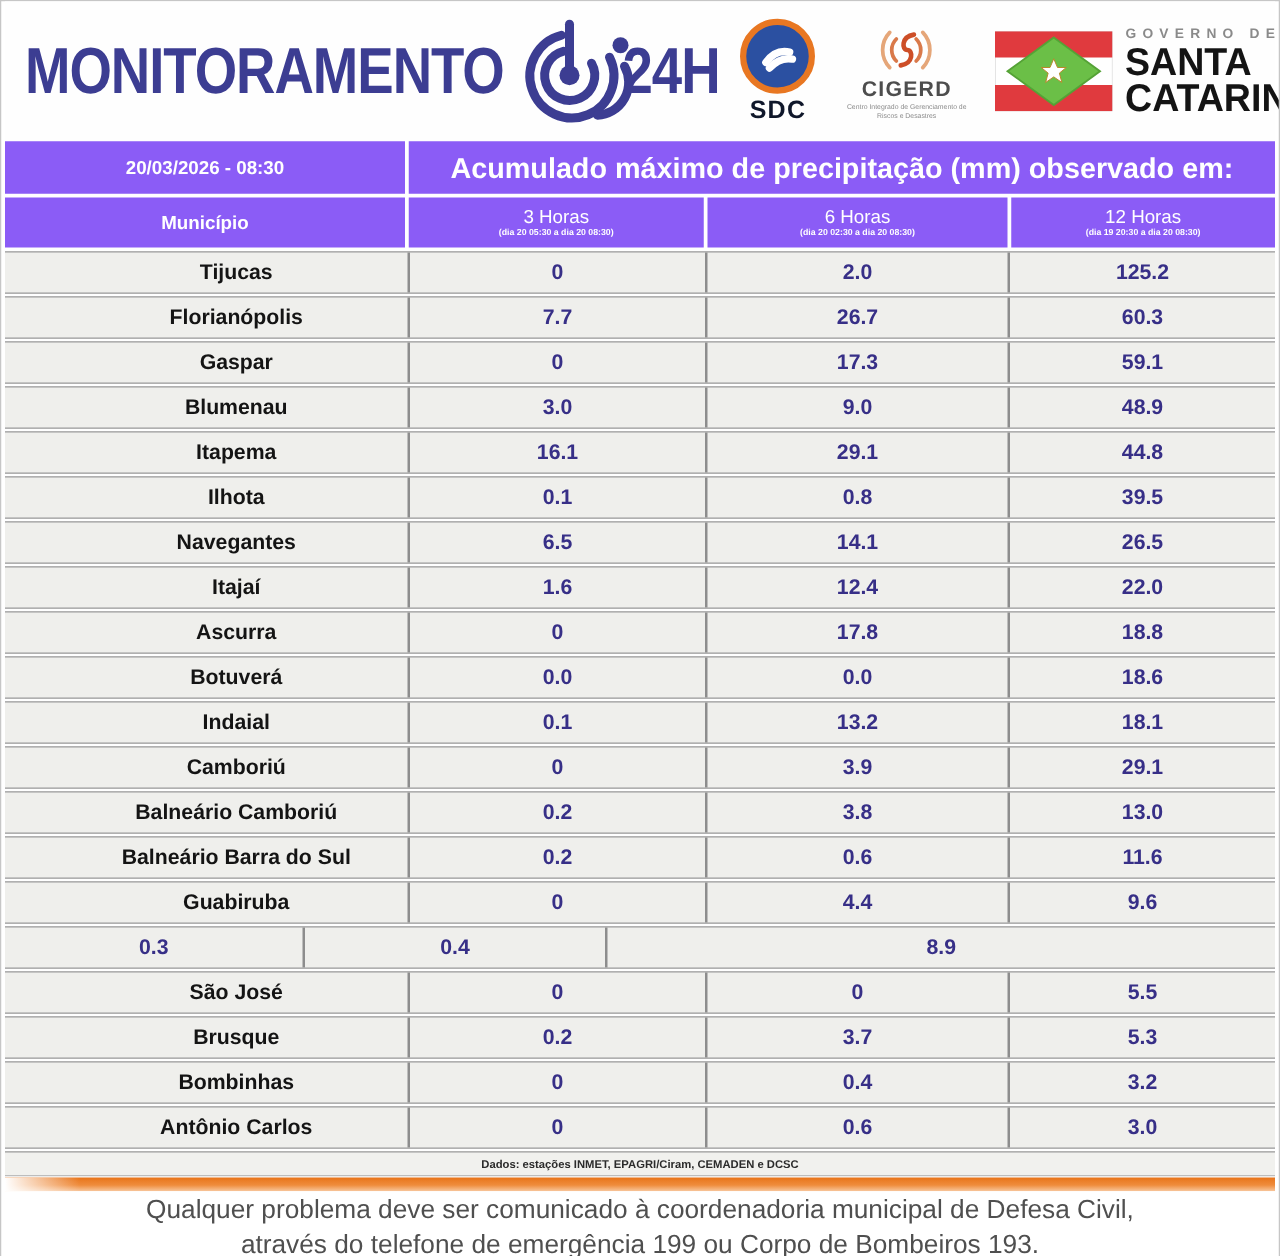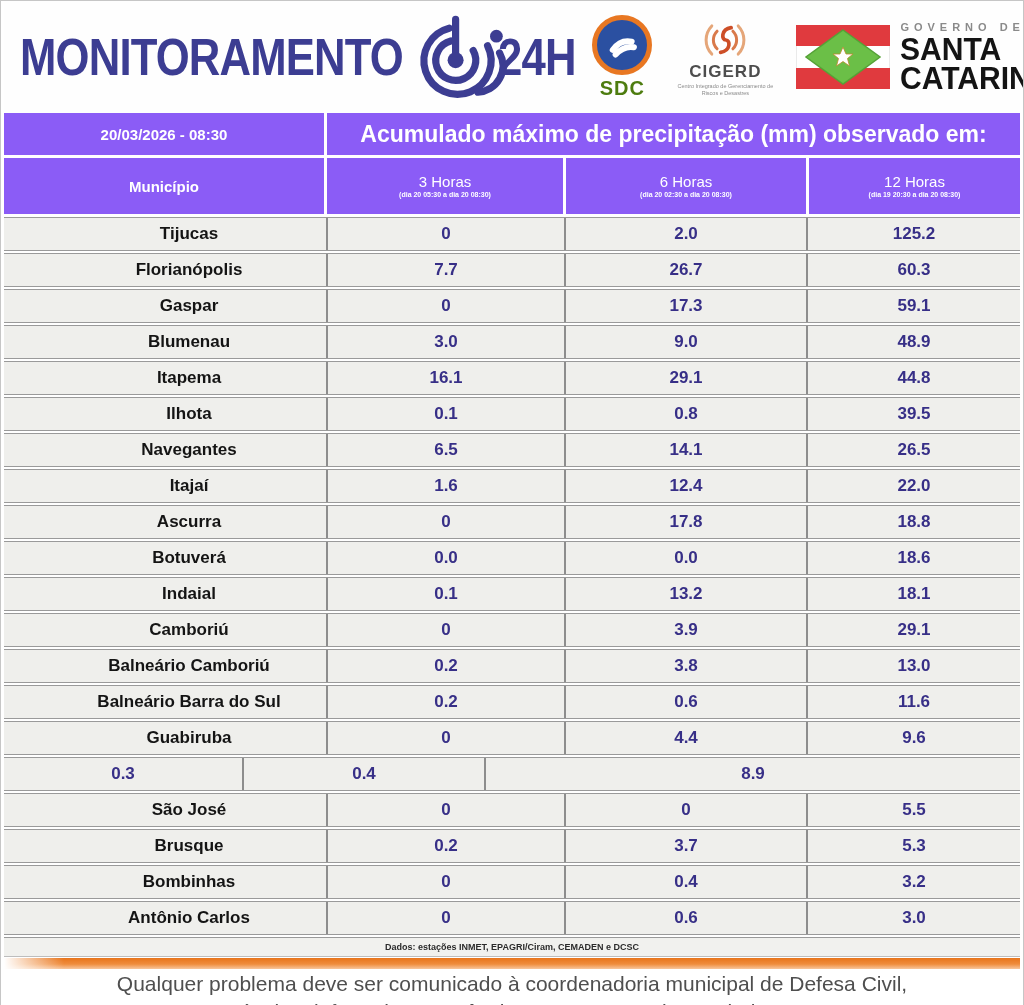--- a/index.html
+++ b/index.html
@@ -15,39 +15,39 @@
   .brand-text{font-weight:700;color:#3c3d92;font-size:52px;letter-spacing:-1px;
     transform:scaleX(.84);transform-origin:left center;display:inline-block;white-space:nowrap;}
   .brand-text.h24{transform:scaleX(.84);transform-origin:left center;margin-left:-12px;}
   .radar{width:96px;height:92px;margin-left:-62px;flex:0 0 auto;}
   .partners{display:flex;align-items:center;gap:16px;}
   
   .sdc{display:flex;flex-direction:column;align-items:center;width:64px;}
   .sdc-circle{width:50px;height:50px;border-radius:50%;background:#2b50a1;
     border:5px solid #e87722;display:flex;align-items:center;justify-content:center;}
   .sdc-circle svg{width:34px;height:34px;}
-  .sdc-label{font-weight:700;color:#4d7c0f;font-size:20px;letter-spacing:1px;margin-top:2px;}
+  .sdc-label{font-weight:700;color:#0f172a;font-size:20px;letter-spacing:1px;margin-top:2px;}
   
   .cigerd{display:flex;flex-direction:column;align-items:center;width:110px;}
   .cigerd svg{width:54px;height:44px;}
   .cigerd-label{font-weight:700;color:#4d4d4d;font-size:17px;letter-spacing:1px;}
   .cigerd-cap{font-size:5.5px;color:#8a8a8a;text-align:center;line-height:1.2;margin-top:1px;width:100px;}
   
   .gov{display:flex;align-items:center;gap:10px;}
   .flag{width:94px;height:64px;}
   .gov-text{display:flex;flex-direction:column;}
   .gov-de{color:#8a8a8a;font-size:11px;font-weight:700;letter-spacing:5px;margin-bottom:2px;}
   .gov-name{color:#141414;font-size:31px;font-weight:700;line-height:.95;letter-spacing:0;
     transform:scaleX(.97);transform-origin:left;}
   
   .orange-row{display:flex;gap:3px;background:#ffffff;margin-bottom:3px;}
   .orange-row .cell{background:#8b5cf6;color:#ffffff;display:flex;align-items:center;
     justify-content:center;box-sizing:border-box;}
   .row-top{height:42px;}
-  .row-cols{height:56px;}
+  .row-cols{height:40px;}
   .cell.c1{flex:0 0 320px;}
   .cell.c2{flex:0 0 236px;}
   .cell.c3{flex:0 0 240px;}
   .cell.rest{flex:1 1 auto;}
   .dt{font-weight:700;font-size:15px;}
   .tbl-title{font-weight:700;font-size:23px;white-space:nowrap;}
   .colhead{flex-direction:column;line-height:1.05;}
   .h-label{font-weight:400;font-size:15px;}
   .h-sub{font-weight:700;font-size:7px;margin-top:1px;}
   .muni-head{font-weight:700;font-size:15px;}

